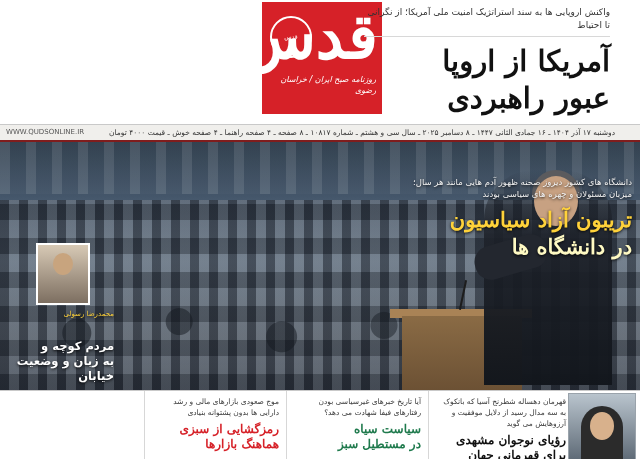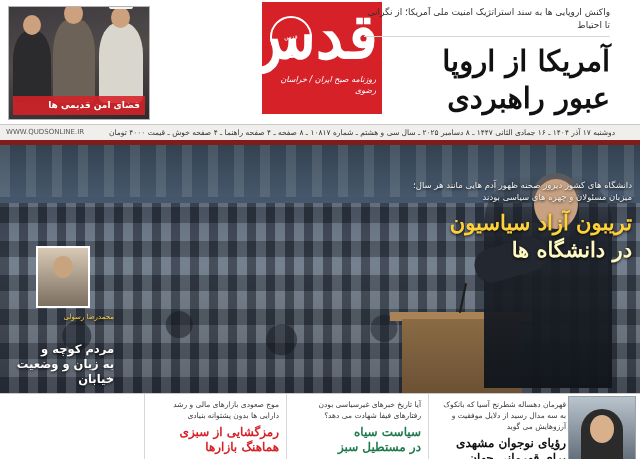--- a/index.html
+++ b/index.html
@@ -179,21 +179,21 @@
     color: #111111;
     font-family: "DejaVu Serif", "Liberation Serif", serif;
   }
 
   
   .infobar {
     position: relative;
     width: 640px;
     height: 15px;
     background: #f0efec;
-    border-bottom: 5px solid #7f1d1d;
+    border-bottom: 2px solid #7f1d1d;
     font-size: 7.5px;
     line-height: 15px;
     color: #333333;
   }
   .infobar .site {
     position: absolute;
     left: 6px;
     top: 0;
     direction: ltr;
     color: #555555;
@@ -439,35 +439,20 @@
   .col-3 { width: 142px; }
   .col-4 { width: 144px; }
 </style>
 </head>
 <body>
 
 <div class="page">
 
   <div class="masthead">
 
-    <div class="promo-photo">
-      <div class="figs">
-        <div class="fig a">
-            <span class="head"></span>
-          </div>
-        <div class="fig b">
-            <span class="head"></span>
-          </div>
-        <div class="fig c">
-            <span class="head"></span>
-            <span class="turban"></span>
-          </div>
-      </div>
-      <div class="promo-caption">فضای امن قدیمی ها</div>
-    </div>
 
 
     <div class="logo-block">
       <div class="logo-word">قدس</div>
       <div class="logo-seal">قدس</div>
       <div class="logo-sub">روزنامه صبح ایران / خراسان رضوی</div>
     </div>
 
     <div class="headline-area">
       <div class="kicker">واکنش اروپایی ها به سند استراتژیک امنیت ملی آمریکا؛ از نگرانی تا احتیاط</div>

